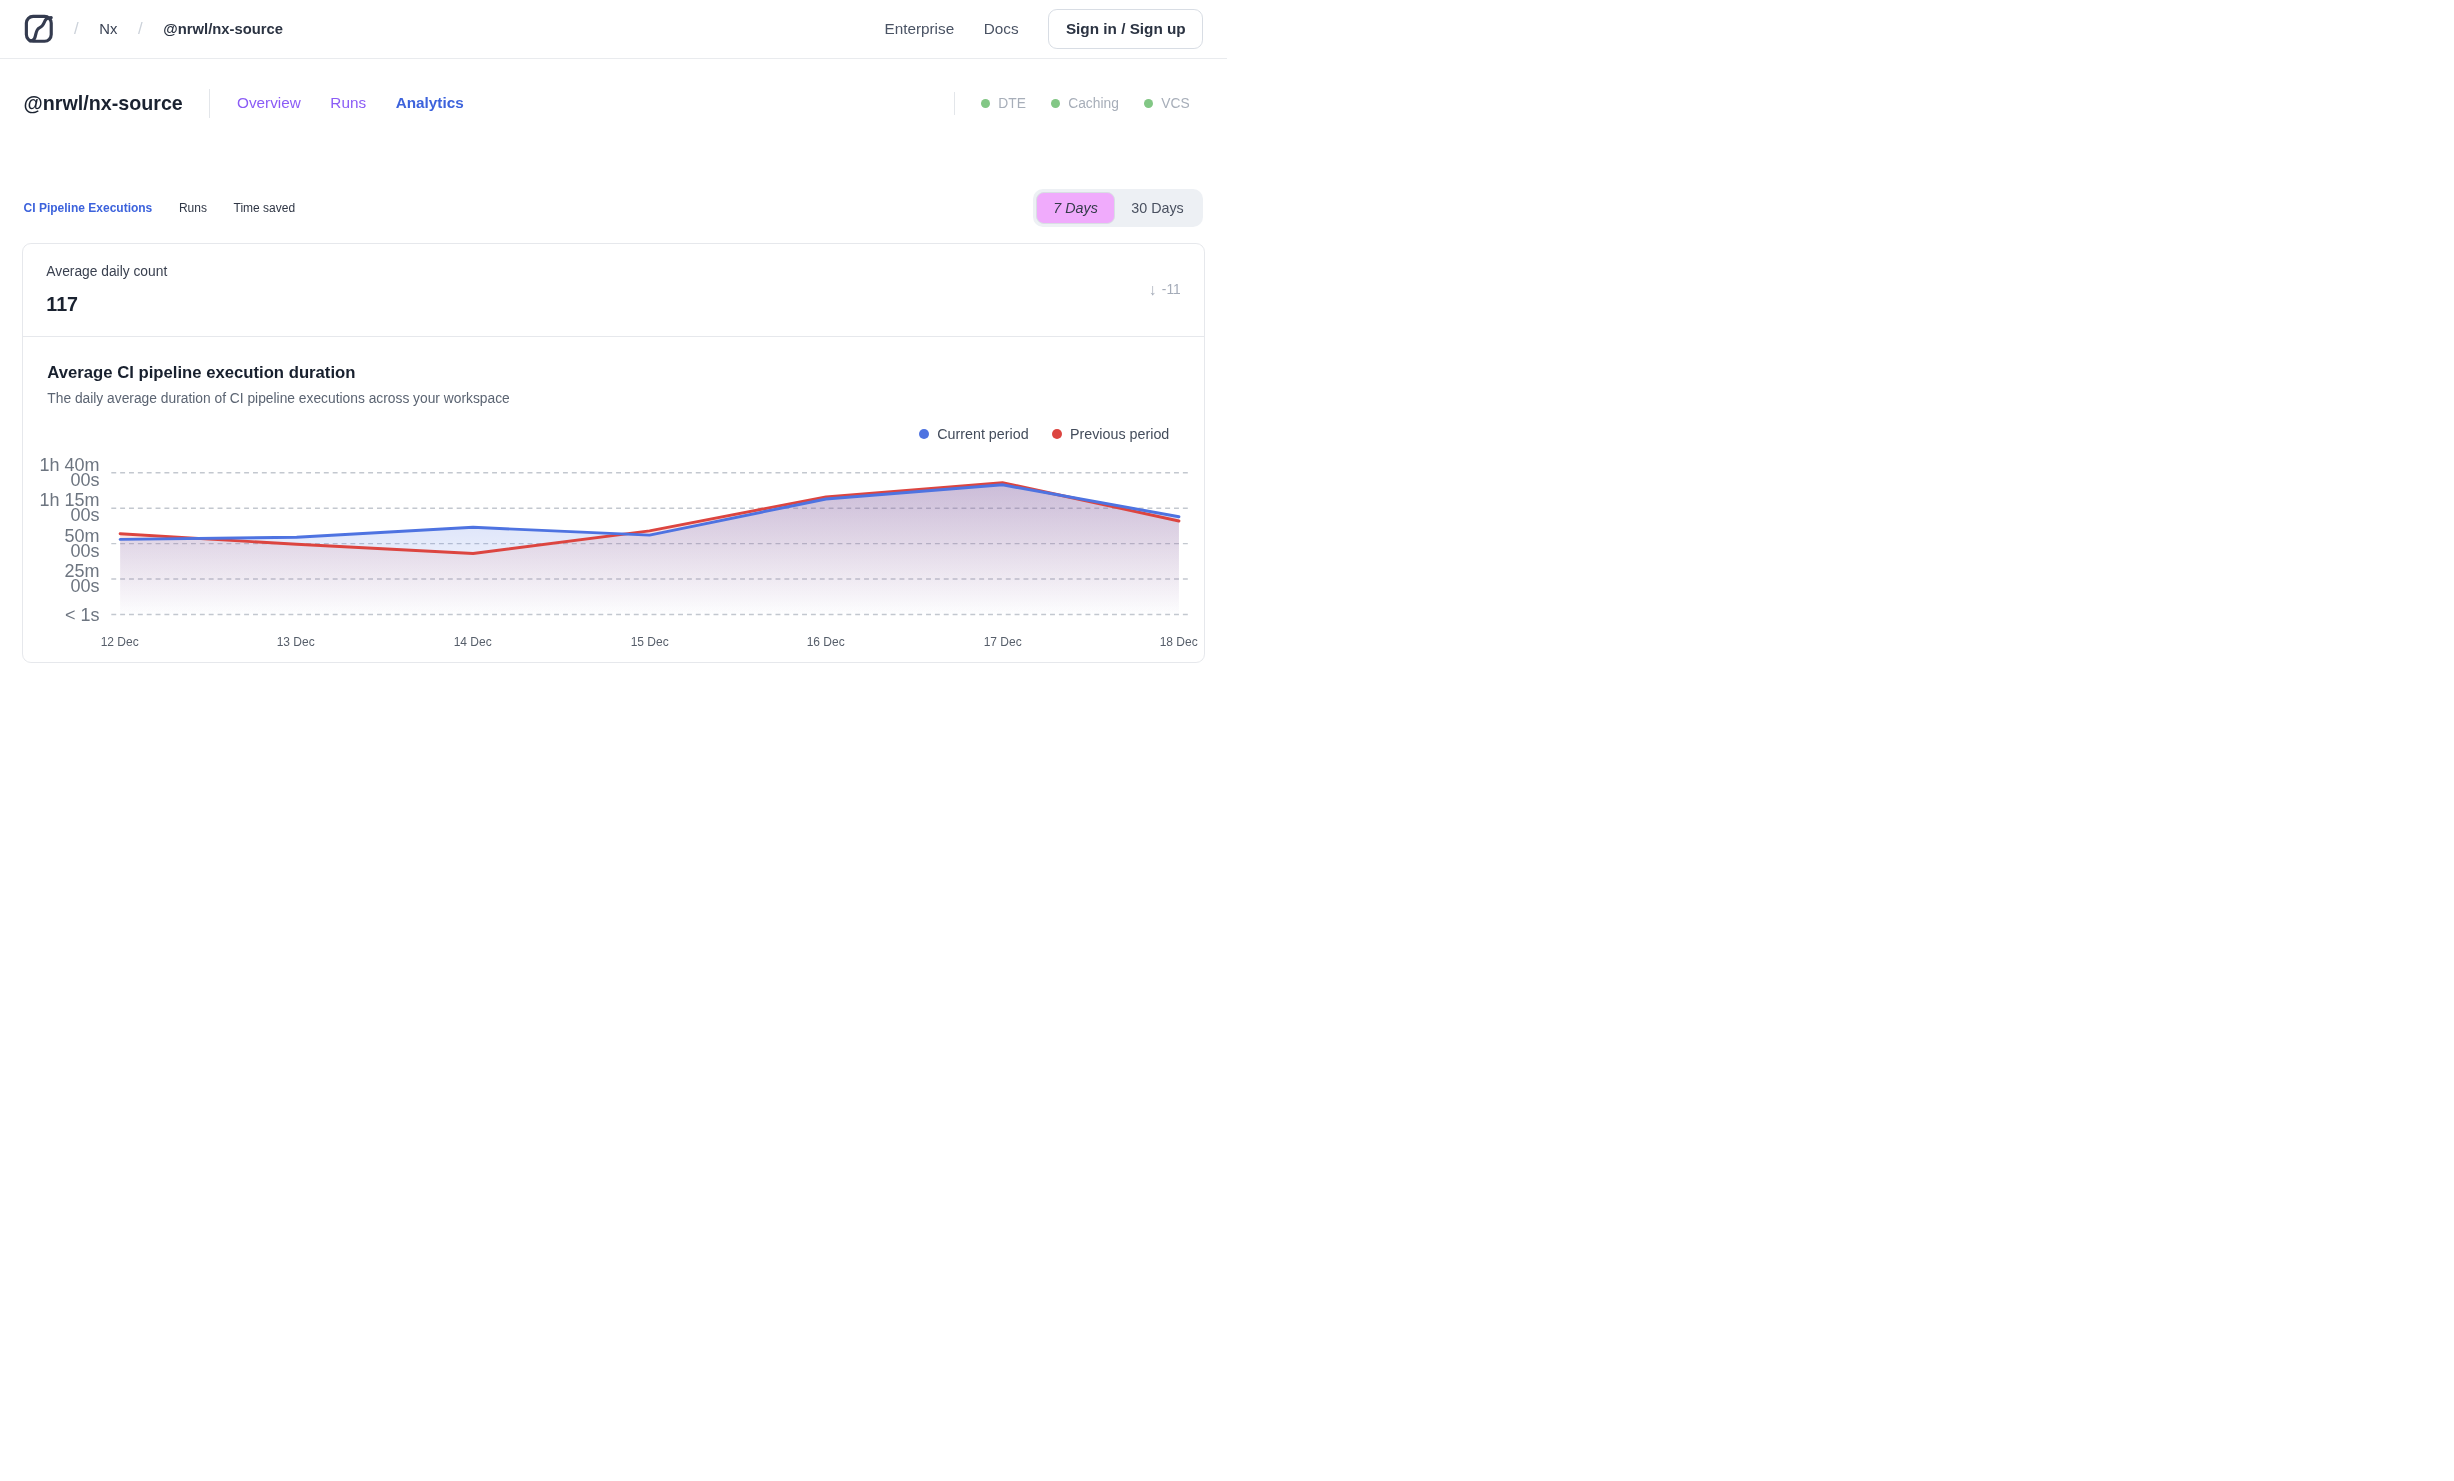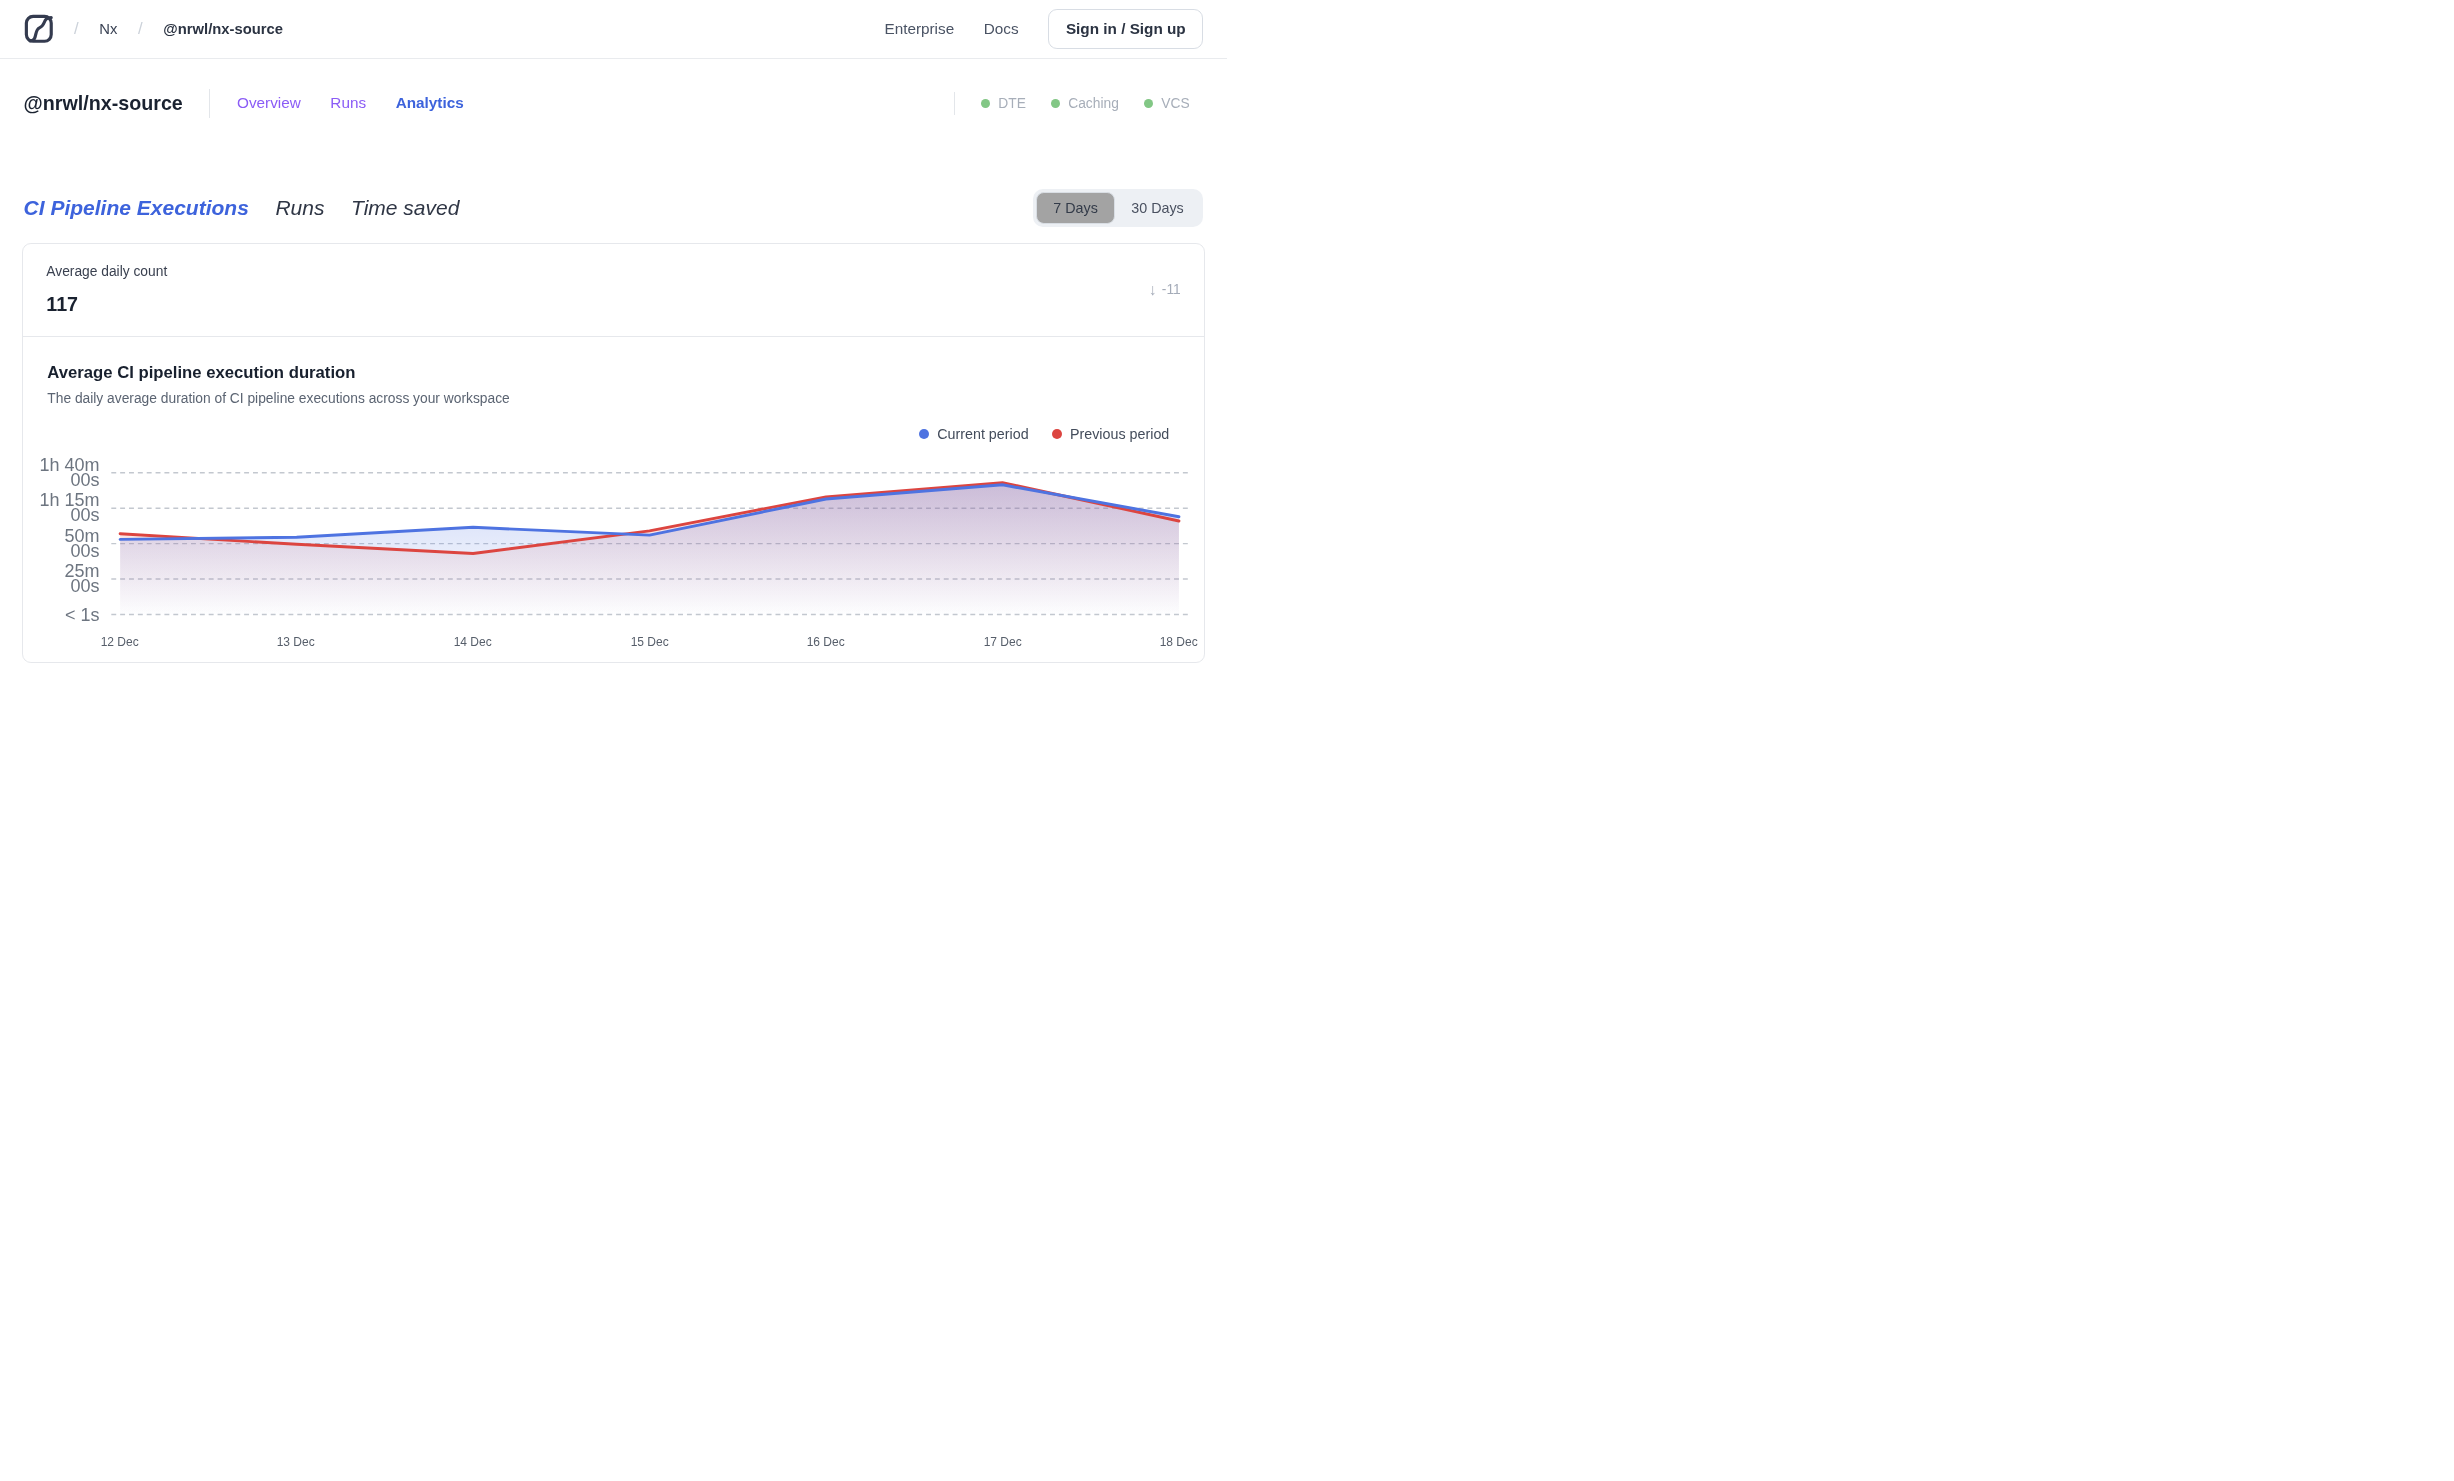--- a/index.html
+++ b/index.html
@@ -28,27 +28,27 @@
   .ws-nav-item.active { color:#3d63dc; font-weight:700; }
   .ws-status { margin-left:auto; display:flex; align-items:center; }
   .status-group { display:flex; align-items:center; gap:25.6px; padding-right:13.8px; }
   .status-item { display:flex; align-items:center; gap:7.9px; font-size:13.8px; color:#a7aeb9; }
   .status-dot { width:8.9px; height:8.9px; border-radius:50%; }
 
   
   .an-row { display:flex; align-items:center; justify-content:space-between;
     margin-top:71px; padding:0 23.6px; }
   .an-tabs { display:flex; align-items:center; gap:26.6px; }
-  .an-tab { font-size:21px; color:#2f3645; cursor:pointer;font-style:italic; }
+  .an-tab { font-size:12px; color:#2f3645; cursor:pointer; }
   .an-tab.active { color:#3d63dc; font-weight:700; }
   .toggle { background:#edf0f4; border-radius:9.9px; padding:3px; display:flex; align-items:center; }
   .toggle-opt { font-size:14.3px; color:#4a5160; padding:7.9px 16.7px; border-radius:7.9px;
     cursor:pointer; white-space:nowrap; }
-  .toggle-opt.selected { background:#a3a3a3; border:1px solid #d9dee4; color:#333b49;
-    padding:6.9px 15.8px; }
+  .toggle-opt.selected { background:#f0abfc; border:1px solid #d9dee4; color:#333b49;
+    padding:6.9px 15.8px;font-style:italic; }
 
   
   .panel { margin:15.8px 21.7px 0 21.7px; border:1px solid #e6e8ec; border-radius:8.9px;
     background:#fff; }
   .stat-row { display:flex; }
   .stat-card { flex:1; position:relative; padding:20.7px 23.6px 19.7px 23.6px;
     border-bottom:1px solid #e6e8ec; cursor:pointer; }
   .stat-card + .stat-card { border-left:6px solid #f9a8d4;padding-left:44px; }
   .stat-card.active { border-bottom:3.9px solid #4472e2; padding-bottom:16.7px; }
   .stat-title { font-size:13.8px; color:#3a4150; }

